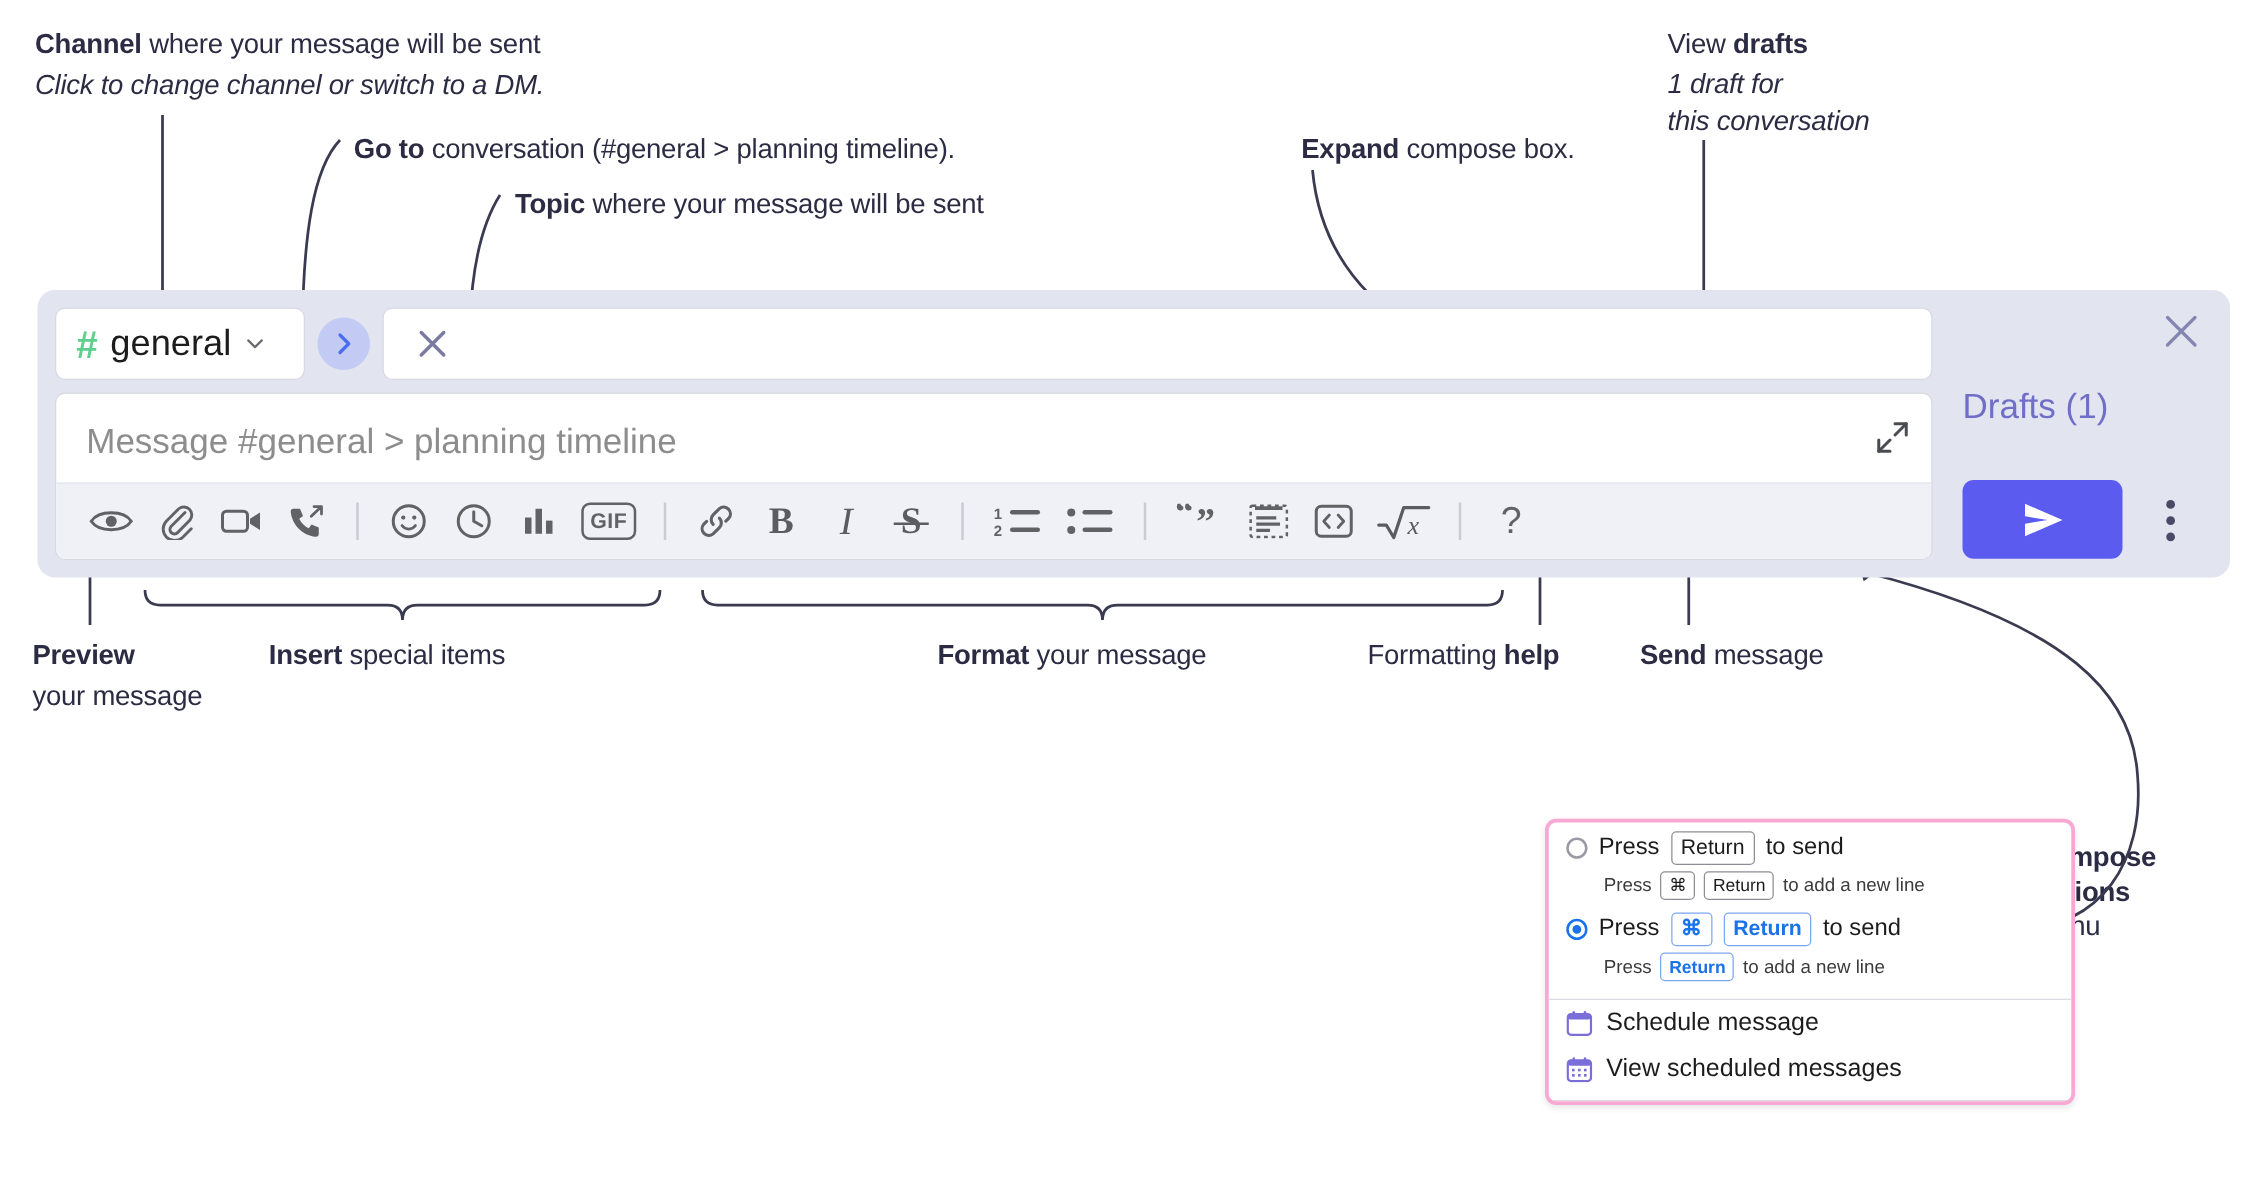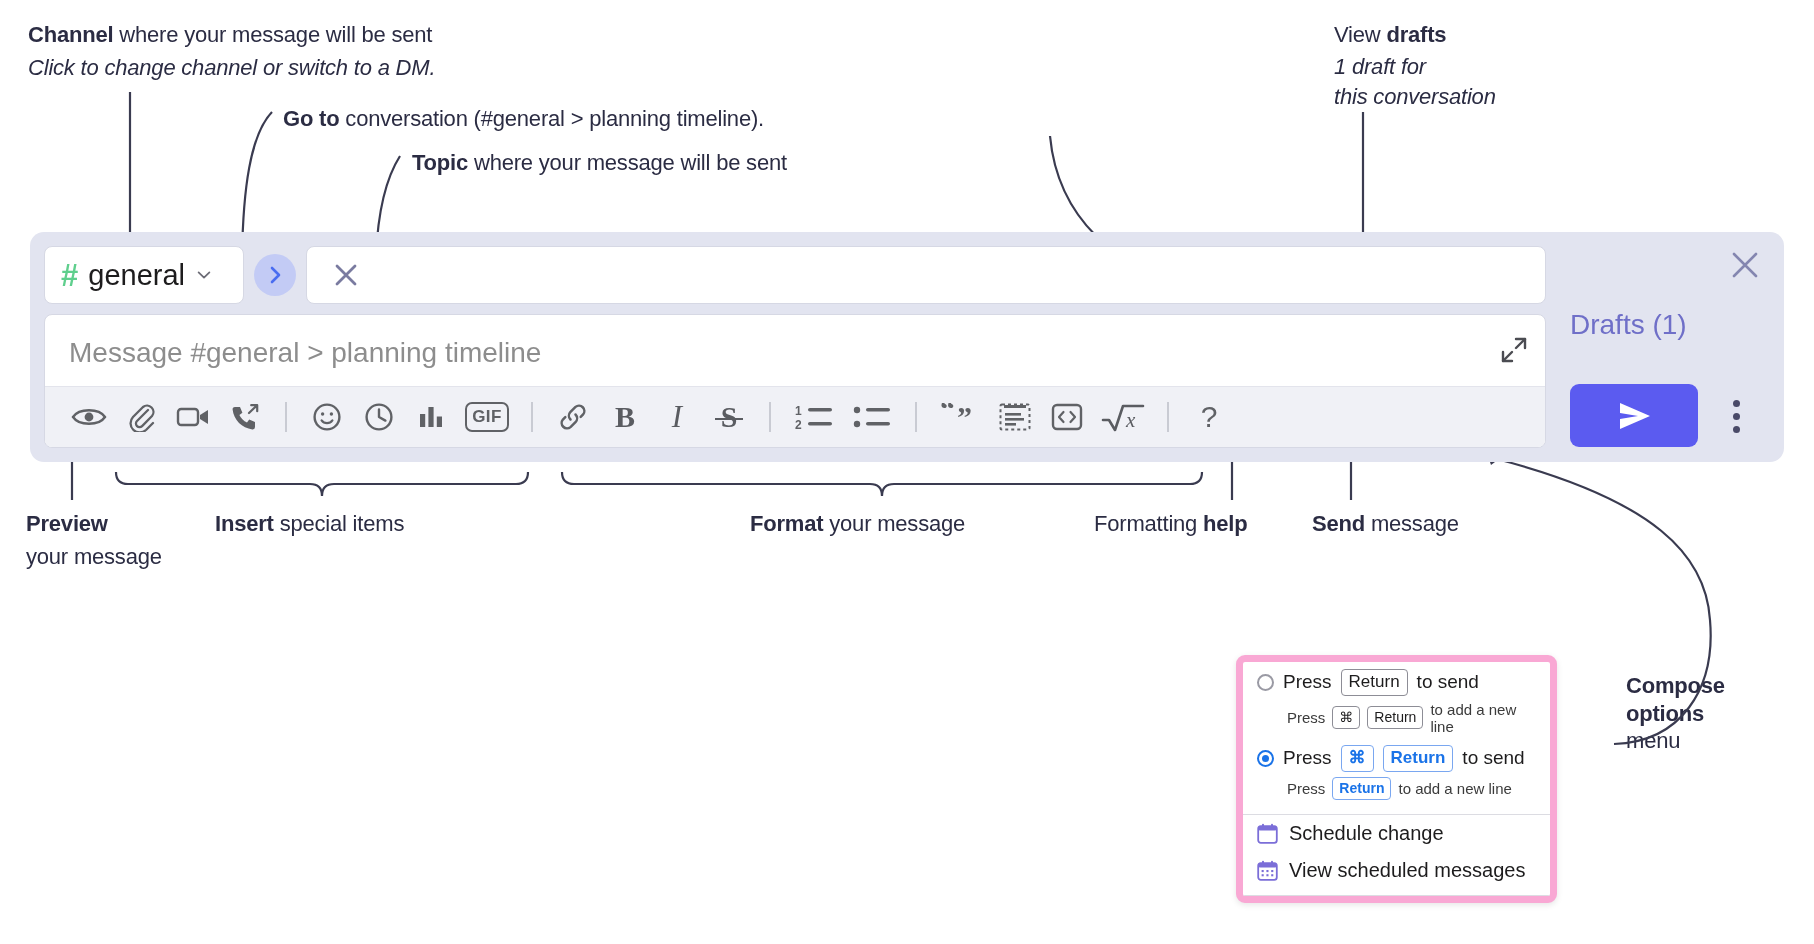--- a/index.html
+++ b/index.html
@@ -128,23 +128,23 @@
     position: absolute; left: 176px; top: 162px;
     width: 28px; height: 44px;
     display: flex; flex-direction: column; align-items: center; justify-content: center; gap: 6px;
     cursor: pointer;
   }
   .kebab span { width: 7px; height: 7px; border-radius: 50%; background: #4a4a68; display: block; }
 
   
   #popup {
     position: absolute; left: 1236px; top: 655px;
-    width: 321px;
+    width: 424px;
     background: #ffffff;
-    border: 7px solid #f9a8d4;
+    border: 3px solid #f9a8d4;
     border-radius: 9px;
     box-shadow: 0 2px 6px rgba(0,0,0,.10);
     overflow: hidden;
   }
   .opt { padding: 7px 14px 2px 14px; }
   .opt-main { display: flex; align-items: center; gap: 9px; font-size: 19px; color: #1d1c1d; }
   .opt-sub { display: flex; align-items: center; gap: 7px; font-size: 15px; color: #3b3b3b; margin: 5px 0 6px 30px; }
   .radio { width: 17px; height: 17px; border-radius: 50%; border: 2px solid #9a9aa4; flex: 0 0 auto; position: relative; cursor: pointer; }
   .radio.on { border-color: #1a73e8; }
   .radio.on::after { content:""; position:absolute; left:3px; top:3px; width:7px; height:7px; border-radius:50%; background:#1a73e8; }
@@ -174,20 +174,23 @@
   </div>
 
   <div class="anno" style="left:283px; top:106px;">
     <b>Go to</b><span> conversation (#general &gt; planning timeline).</span>
   </div>
 
   <div class="anno" style="left:412px; top:150px;">
     <b>Topic</b><span> where your message will be sent</span>
   </div>
 
+  <div class="anno" style="left:1041px; top:106px;">
+    <b>Expand</b><span> compose box.</span>
+  </div>
 
   <div class="anno" style="left:1334px; top:22px;">
     <div><span>View </span><b>drafts</b></div>
     <div style="margin-top:5px;"><i>1 draft for</i></div>
     <div style="margin-top:3px;"><i>this conversation</i></div>
   </div>
 
   <div class="anno" style="left:26px; top:511px;">
     <div><b>Preview</b></div>
     <div style="margin-top:6px;"><span>your message</span></div>
@@ -474,21 +477,21 @@
 
     <div class="menu-sep"></div>
 
     <div class="mitem">
       <svg width="21" height="21" viewBox="0 0 21 21">
           <rect x="1.2" y="3.2" width="18.6" height="16.6" rx="2.6" stroke="#7b6ed8" stroke-width="1.8" fill="none"></rect>
           <rect x="1.2" y="3.2" width="18.6" height="4.4" rx="2.2" fill="#7b6ed8"></rect>
           <rect x="5" y="0.8" width="2" height="4.6" rx="1" fill="#7b6ed8"></rect>
           <rect x="14" y="0.8" width="2" height="4.6" rx="1" fill="#7b6ed8"></rect>
         </svg>
-      <span>Schedule change</span>
+      <span>Schedule message</span>
     </div>
 
     <div class="mitem">
       <svg width="21" height="21" viewBox="0 0 21 21">
           <rect x="1.2" y="3.2" width="18.6" height="16.6" rx="2.6" stroke="#7b6ed8" stroke-width="1.8" fill="none"></rect>
           <rect x="1.2" y="3.2" width="18.6" height="4.4" rx="2.2" fill="#7b6ed8"></rect>
           <rect x="5" y="0.8" width="2" height="4.6" rx="1" fill="#7b6ed8"></rect>
           <rect x="14" y="0.8" width="2" height="4.6" rx="1" fill="#7b6ed8"></rect>
           <g fill="#7b6ed8">
             <rect x="4.6" y="10" width="2.1" height="2.1"></rect>

